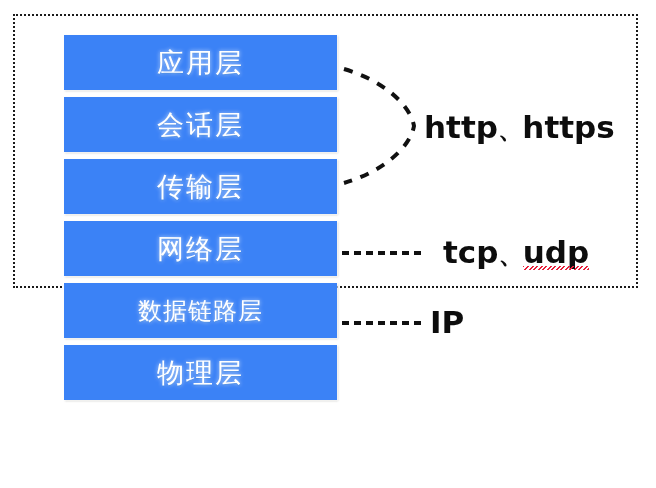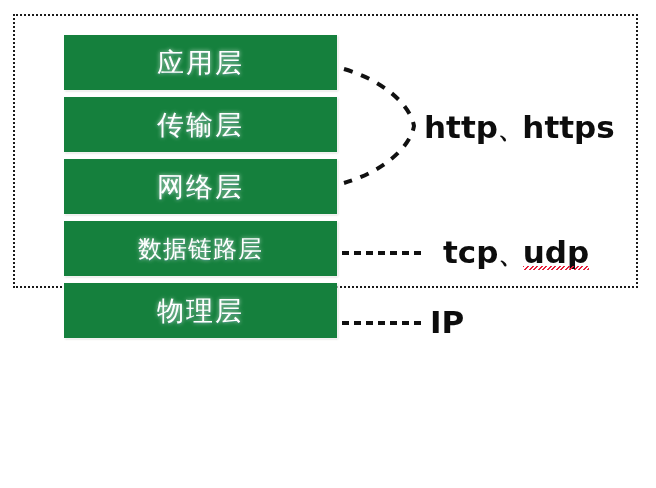--- a/index.html
+++ b/index.html
@@ -36,21 +36,21 @@
     position: absolute;
     left: 64px;
     top: 35px;
     width: 273px;
   }
   .layer-box {
     position: relative;
     width: 273px;
     height: 55px;
     margin-bottom: 7px;
-    background: #15803d;
+    background: #3b82f6;
     box-shadow: 0 0 0 1px rgba(255,255,255,0.55), 1px 1px 2px rgba(120,120,110,0.35);
     display: flex;
     align-items: center;
     justify-content: center;
     box-sizing: border-box;
   }
   .layer-label {
     color: #ffffff;
     font-size: 27px;
     font-weight: 500;
@@ -138,20 +138,23 @@
 
   <div class="connector" id="connector-network"></div>
 
   <div class="layer-stack">
 
     <div class="layer-box">
       <span class="layer-label">应用层</span>
     </div>
 
 
+    <div class="layer-box">
+      <span class="layer-label">会话层</span>
+    </div>
 
     <div class="layer-box">
       <span class="layer-label">传输层</span>
     </div>
 
     <div class="layer-box">
       <span class="layer-label">网络层</span>
     </div>
 
     <div class="layer-box">

